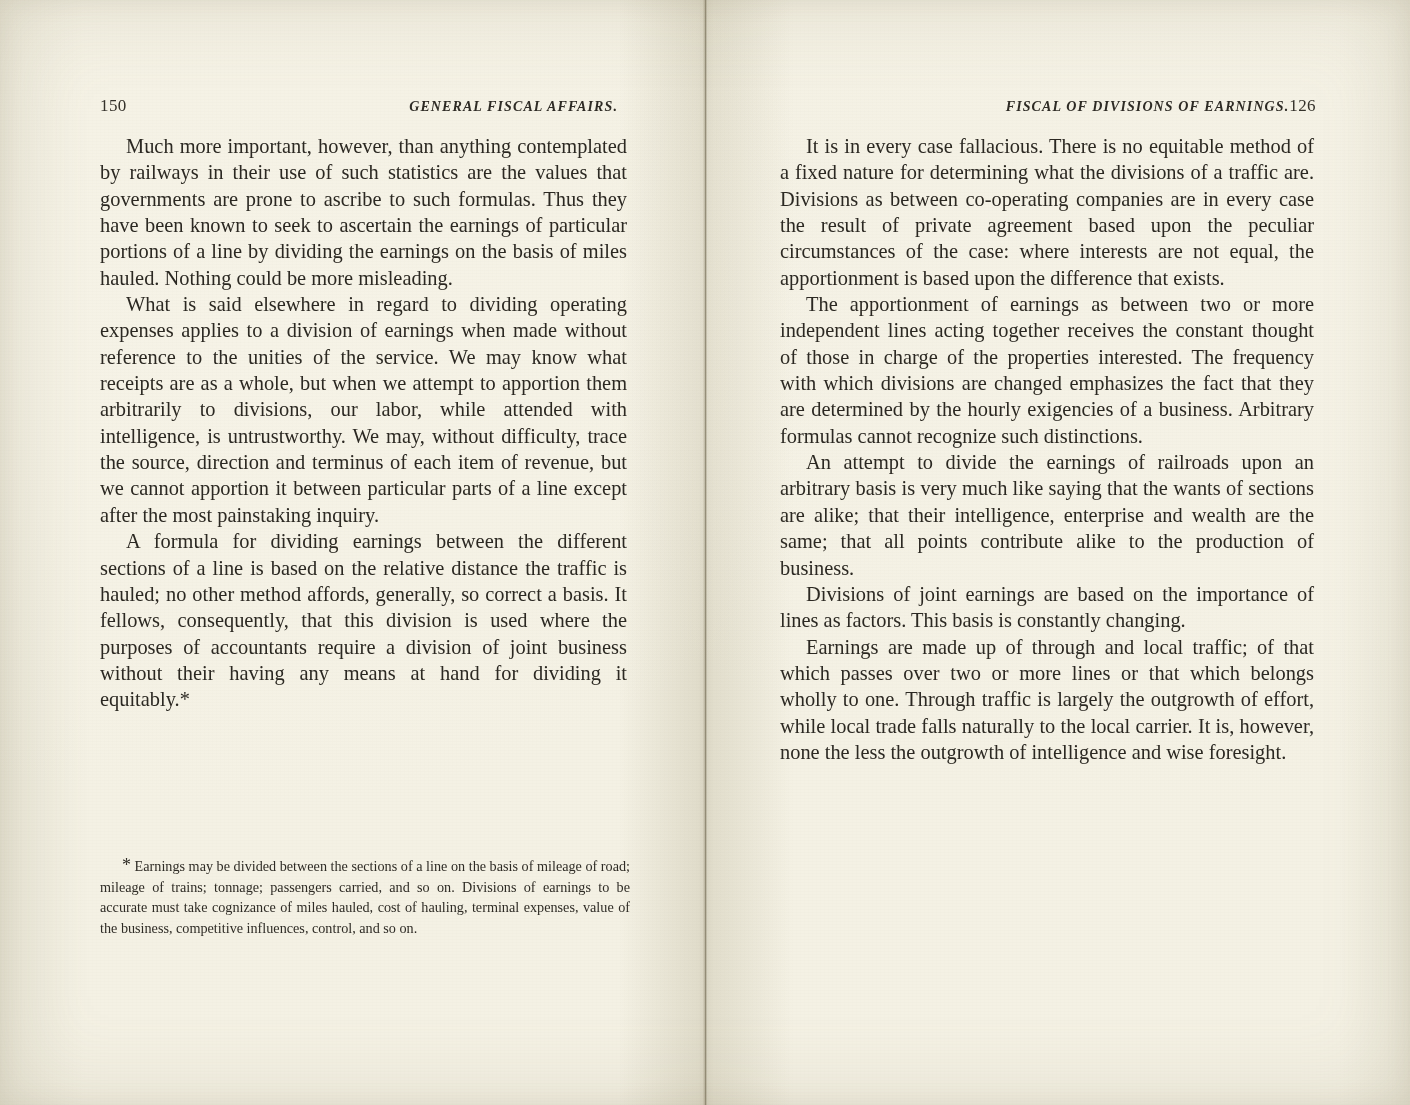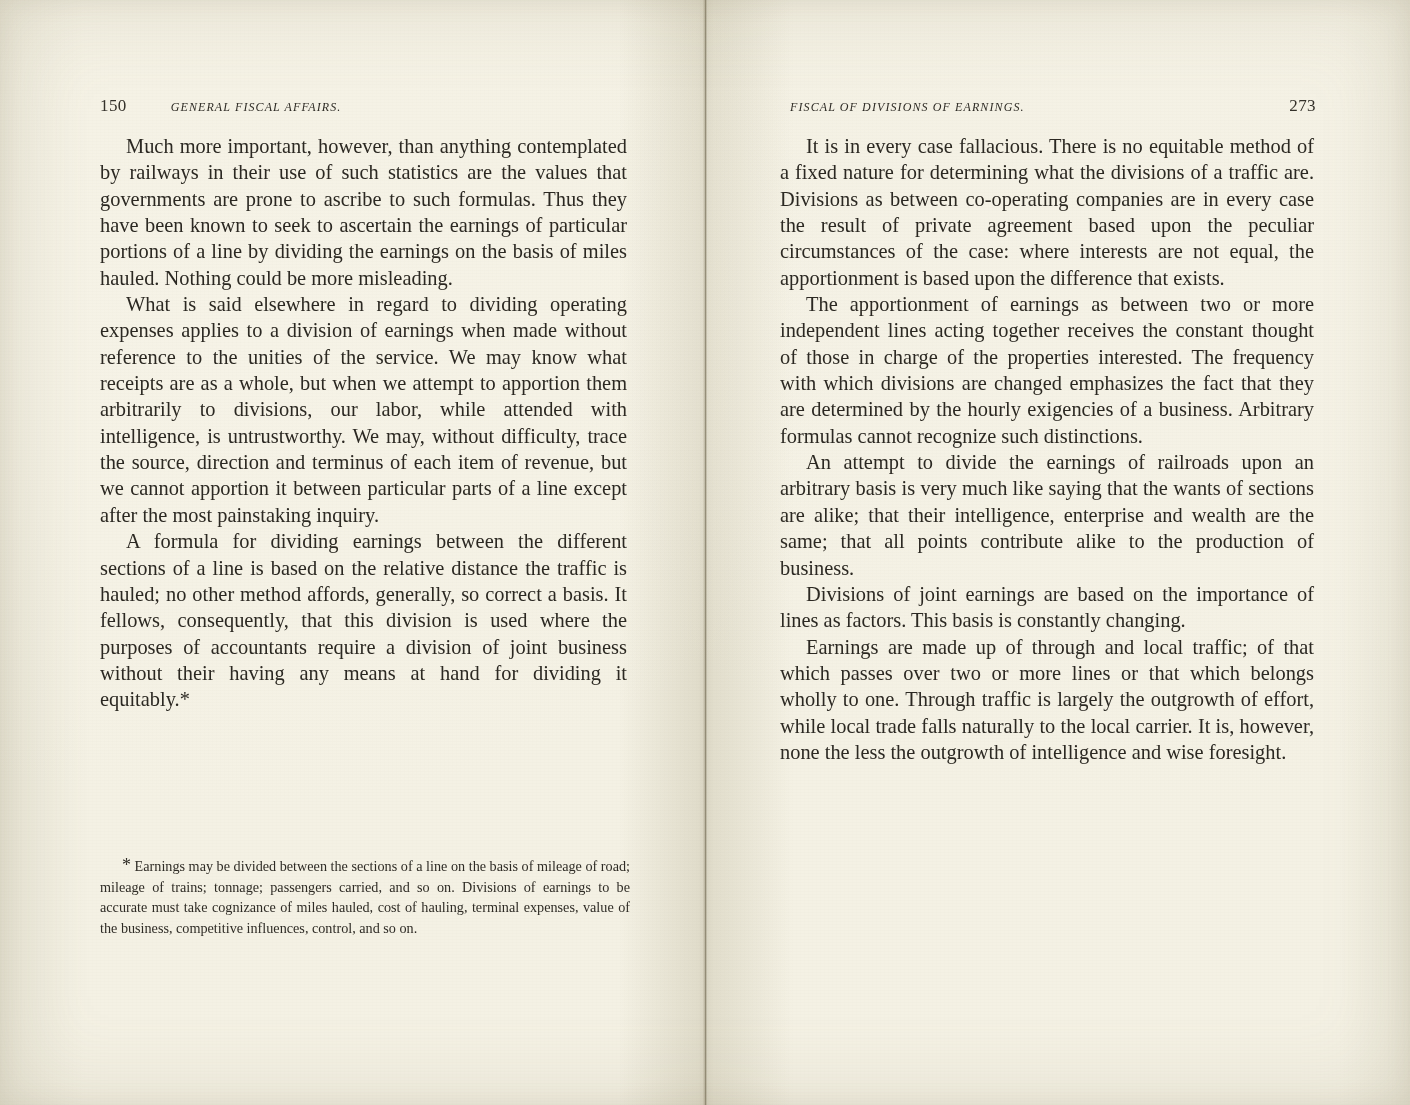--- a/index.html
+++ b/index.html
@@ -84,35 +84,35 @@
   .page-right { left: 705px; width: 705px; }
 
   .running-head {
     position: absolute;
     top: 96px;
     height: 22px;
     display: flex;
     align-items: baseline;
     color: #2f2c26;
   }
-  .page-left .running-head  { left: 100px; width: 536px; gap: 44px; }
+  .page-left .running-head  { left: 100px; width: 536px; }
   .page-right .running-head { left: 75px;  width: 536px; }
 
   .folio {
     font-size: 17px;
     letter-spacing: .4px;
     font-family: "Liberation Serif", "DejaVu Serif", serif;
     color: #34312a;
   }
   .head-title {
     flex: 1;
-    text-align: left;
+    text-align: right;
     font-style: italic;
-    font-weight: normal;
-    font-size: 12px;
+    font-weight: bold;
+    font-size: 14px;
     letter-spacing: 1.1px;
     color: #2e2b25;
   }
   .page-left .head-title  { padding-right: 18px; }
   .page-right .head-title { padding-left: 10px; }
 
   .textblock {
     position: absolute;
     top: 133px;
     color: #2b2822;
@@ -176,21 +176,21 @@
     <div class="footnote">
       <p><span class="fn-mark sup-star">*</span> <span>Earnings may be divided between the sections of a line on the basis of mileage of road; mileage of trains; tonnage; passengers carried, and so on. Divisions of earnings to be accurate must take cognizance of miles hauled, cost of hauling, terminal expenses, value of the business, competitive influences, control, and so on.</span></p>
     </div>
 
   </div>
 
   <div class="page page-right">
 
     <div class="running-head">
       <span class="head-title">FISCAL OF DIVISIONS OF EARNINGS.</span>
-      <span class="folio">273</span>
+      <span class="folio">126</span>
     </div>
 
     <div class="textblock">
       <p>It is in every case fallacious. There is no equitable method of a fixed nature for determining what the divisions of a traffic are. Divisions as between co-operating companies are in every case the result of private agreement based upon the peculiar circumstances of the case: where interests are not equal, the apportionment is based upon the difference that exists.</p>
       <p>The apportionment of earnings as between two or more independent lines acting together receives the constant thought of those in charge of the properties interested. The frequency with which divisions are changed emphasizes the fact that they are determined by the hourly exigencies of a business. Arbitrary formulas cannot recognize such distinctions.</p>
       <p>An attempt to divide the earnings of railroads upon an arbitrary basis is very much like saying that the wants of sections are alike; that their intelligence, enterprise and wealth are the same; that all points contribute alike to the production of business.</p>
       <p>Divisions of joint earnings are based on the importance of lines as factors. This basis is constantly changing.</p>
       <p>Earnings are made up of through and local traffic; of that which passes over two or more lines or that which belongs wholly to one. Through traffic is largely the outgrowth of effort, while local trade falls naturally to the local carrier. It is, however, none the less the outgrowth of intelligence and wise foresight.</p>
     </div>
 

